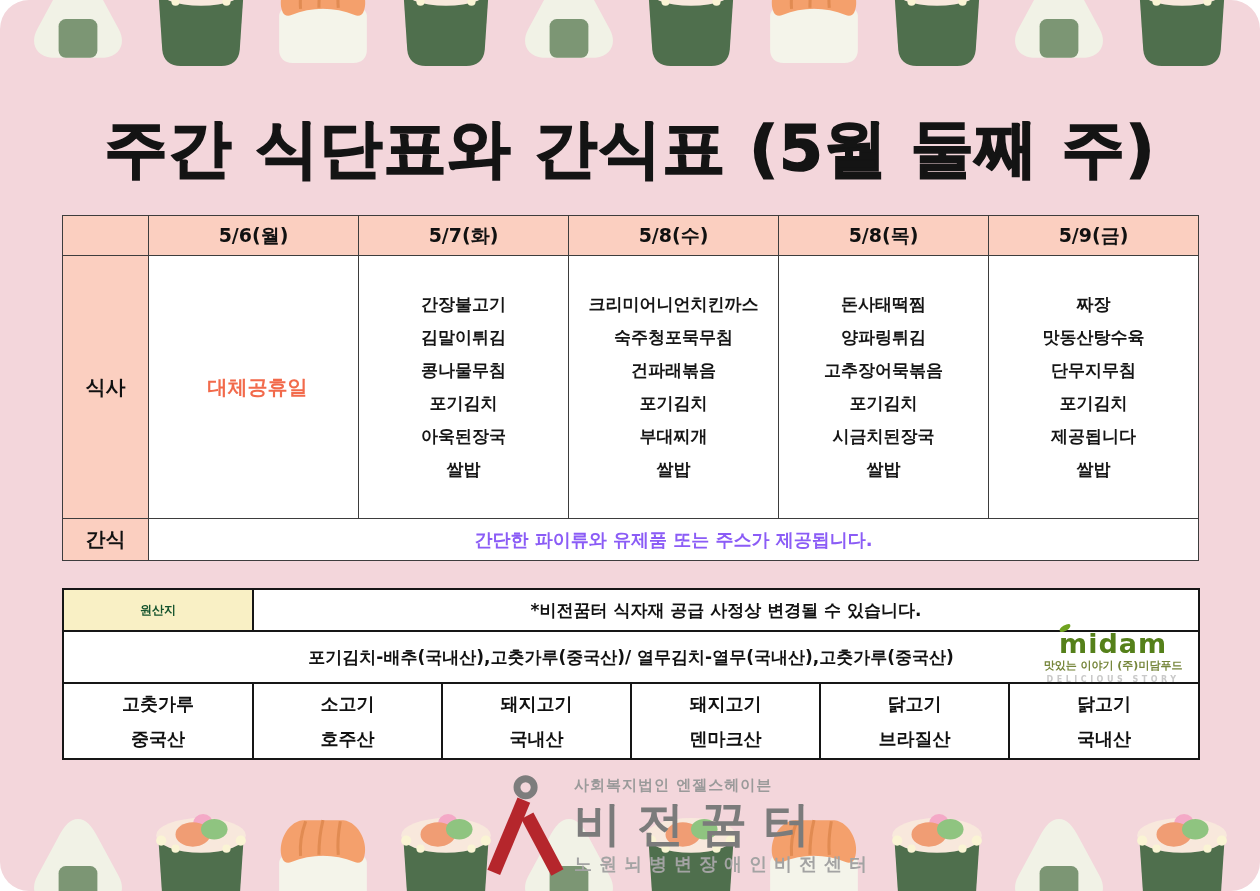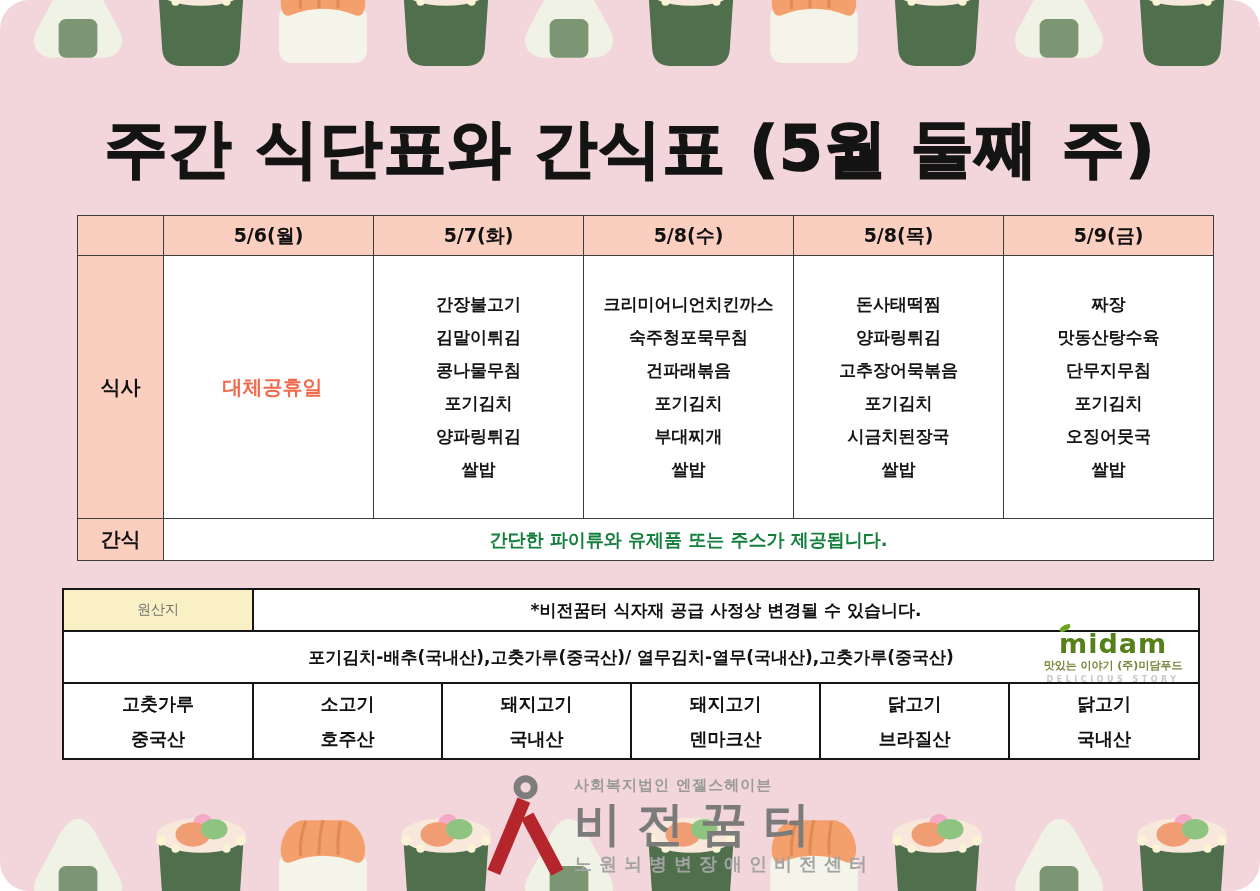--- a/index.html
+++ b/index.html
@@ -42,21 +42,21 @@
     letter-spacing: 1px;
     color: #141414;
     -webkit-text-stroke: 1.6px #141414;
     z-index: 2;
   }
 
   
   table { border-collapse: collapse; table-layout: fixed; }
   .meal-table {
     position: absolute;
-    left: 77px;
+    left: 62px;
     top: 215px;
     width: 1136px;
     z-index: 2;
     background: #FFFFFF;
   }
   .meal-table td, .meal-table th {
     border: 1.6px solid #3D3D3D;
     text-align: center;
     vertical-align: middle;
   }
@@ -76,43 +76,43 @@
     font-size: 20px;
     font-weight: 700;
     color: #F26A4B;
     background: #FFFFFF;
     padding-left: 8px;
   }
   .snack-row { height: 42px; }
   .snack-text {
     font-size: 18px;
     font-weight: 700;
-    color: #15803d;
+    color: #8b5cf6;
     background: #FFFFFF;
   }
 
   
   .origin-table {
     position: absolute;
     left: 62px;
     top: 588px;
     width: 1136px;
     z-index: 2;
     background: #FFFFFF;
   }
   .origin-table td {
     border: 2px solid #161616;
     text-align: center;
     vertical-align: middle;
   }
   .origin-label-cell {
     background: #F9F0C5;
-    font-size: 14px;
-    font-weight: 400;
-    color: #737373;
+    font-size: 12px;
+    font-weight: 700;
+    color: #14532d;
     height: 42px;
   }
   .notice-cell { font-size: 17px; font-weight: 700; color: #111; }
   .kimchi-row { height: 52px; }
   .kimchi-cell { position: relative; font-size: 17px; font-weight: 700; color: #111; }
   .origin-item-row { height: 76px; }
   .origin-item-cell { font-size: 18px; font-weight: 700; color: #111; padding: 6px 0; }
   .origin-item-cell .item-name { margin-bottom: 11px; }
 
   
@@ -286,39 +286,39 @@
       <th class="peach">5/8(목)</th>
       <th class="peach">5/9(금)</th>
     </tr>
     <tr class="meal-row">
       <td class="peach row-label">식사</td>
       <td class="holiday-cell">대체공휴일</td>
       <td class="menu-cell">간장불고기
 김말이튀김
 콩나물무침
 포기김치
-양파링튀김
+아욱된장국
 쌀밥</td>
       <td class="menu-cell">크리미어니언치킨까스
 숙주청포묵무침
 건파래볶음
 포기김치
 부대찌개
 쌀밥</td>
       <td class="menu-cell">돈사태떡찜
 양파링튀김
 고추장어묵볶음
 포기김치
 시금치된장국
 쌀밥</td>
       <td class="menu-cell">짜장
 맛동산탕수육
 단무지무침
 포기김치
-오징어뭇국
+제공됩니다
 쌀밥</td>
     </tr>
     <tr class="snack-row">
       <td class="peach row-label">간식</td>
       <td class="snack-text" colspan="5">간단한 파이류와 유제품 또는 주스가 제공됩니다.</td>
     </tr>
   </tbody>
     </table>
 
   <table class="origin-table">

